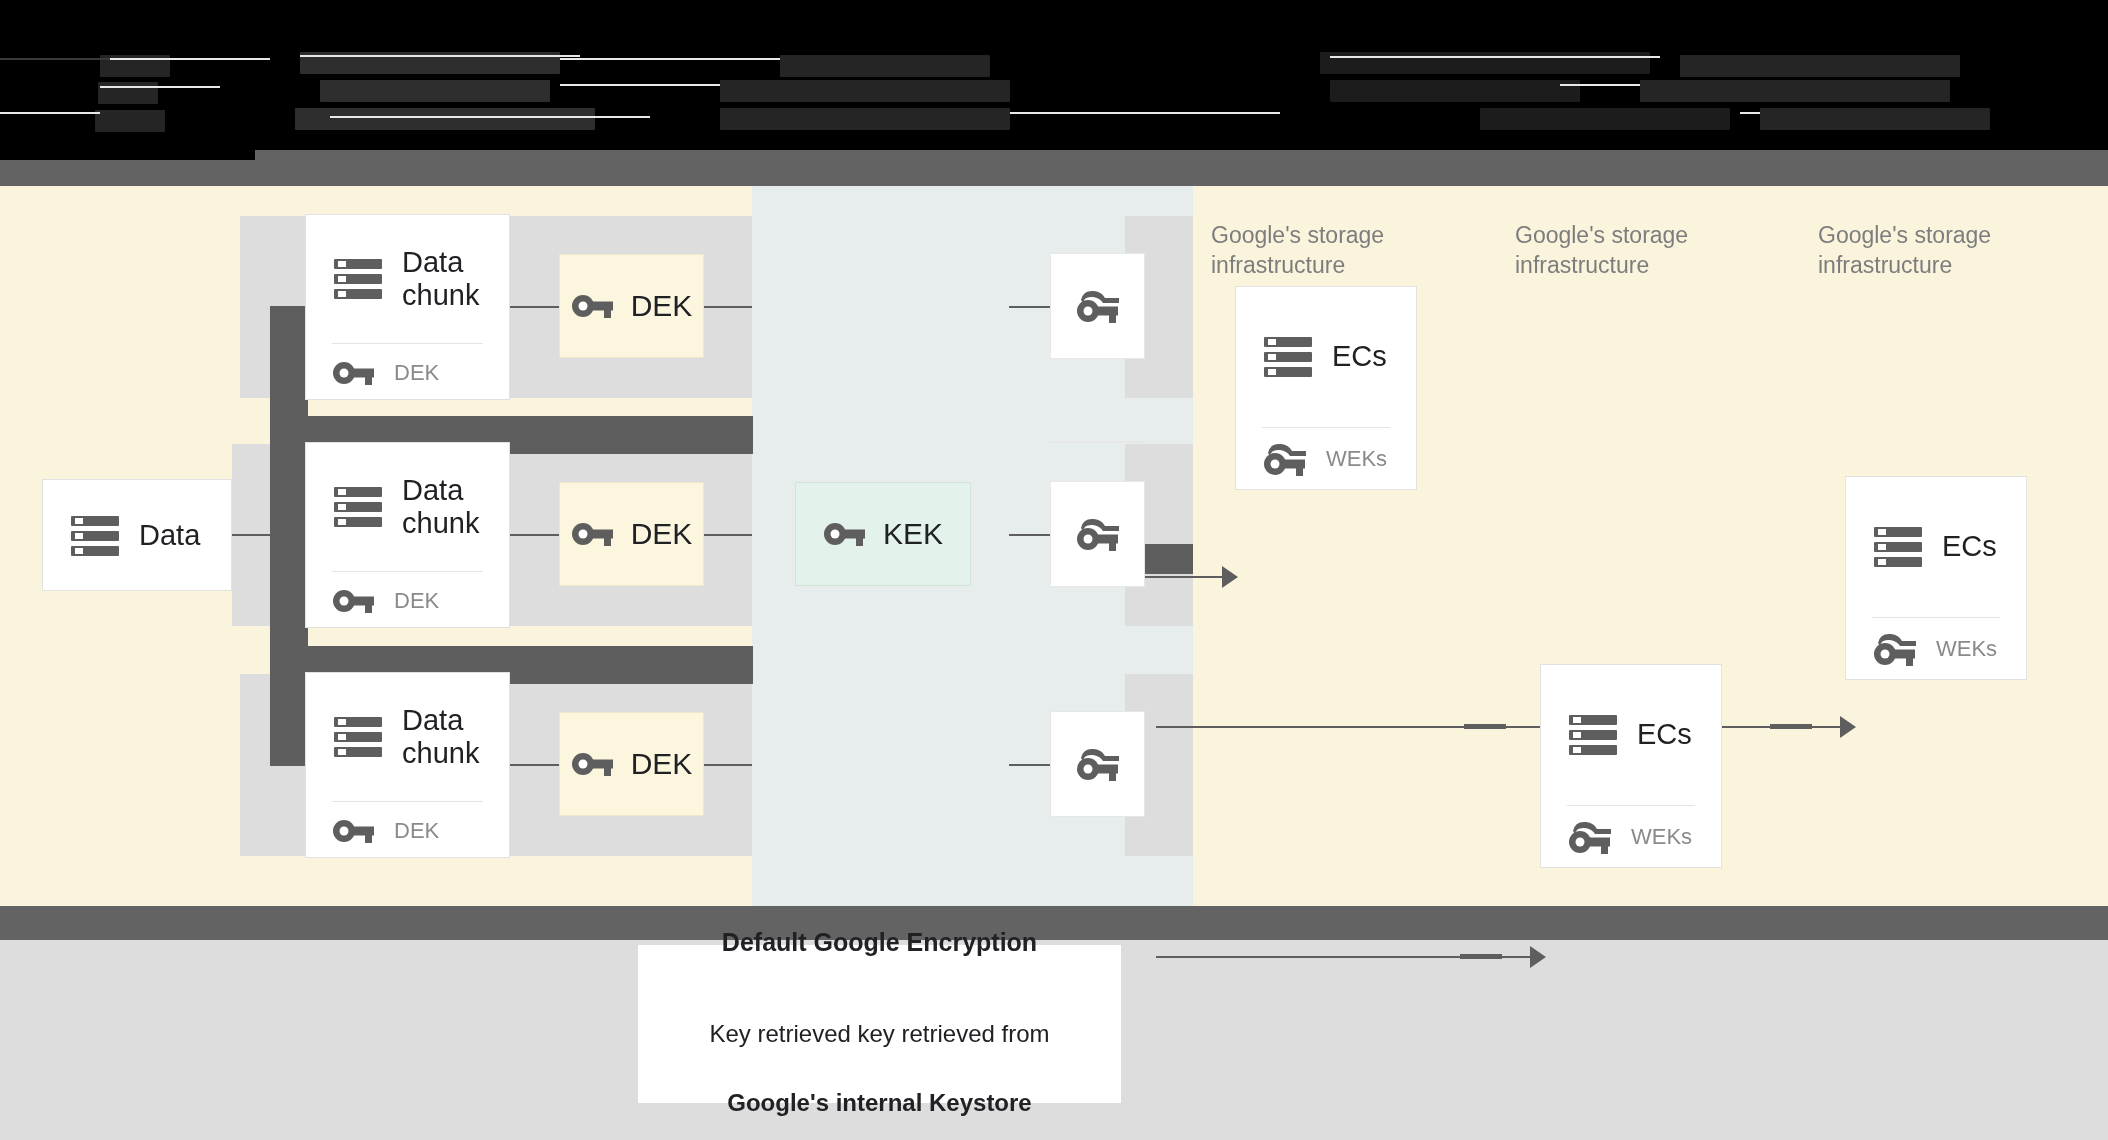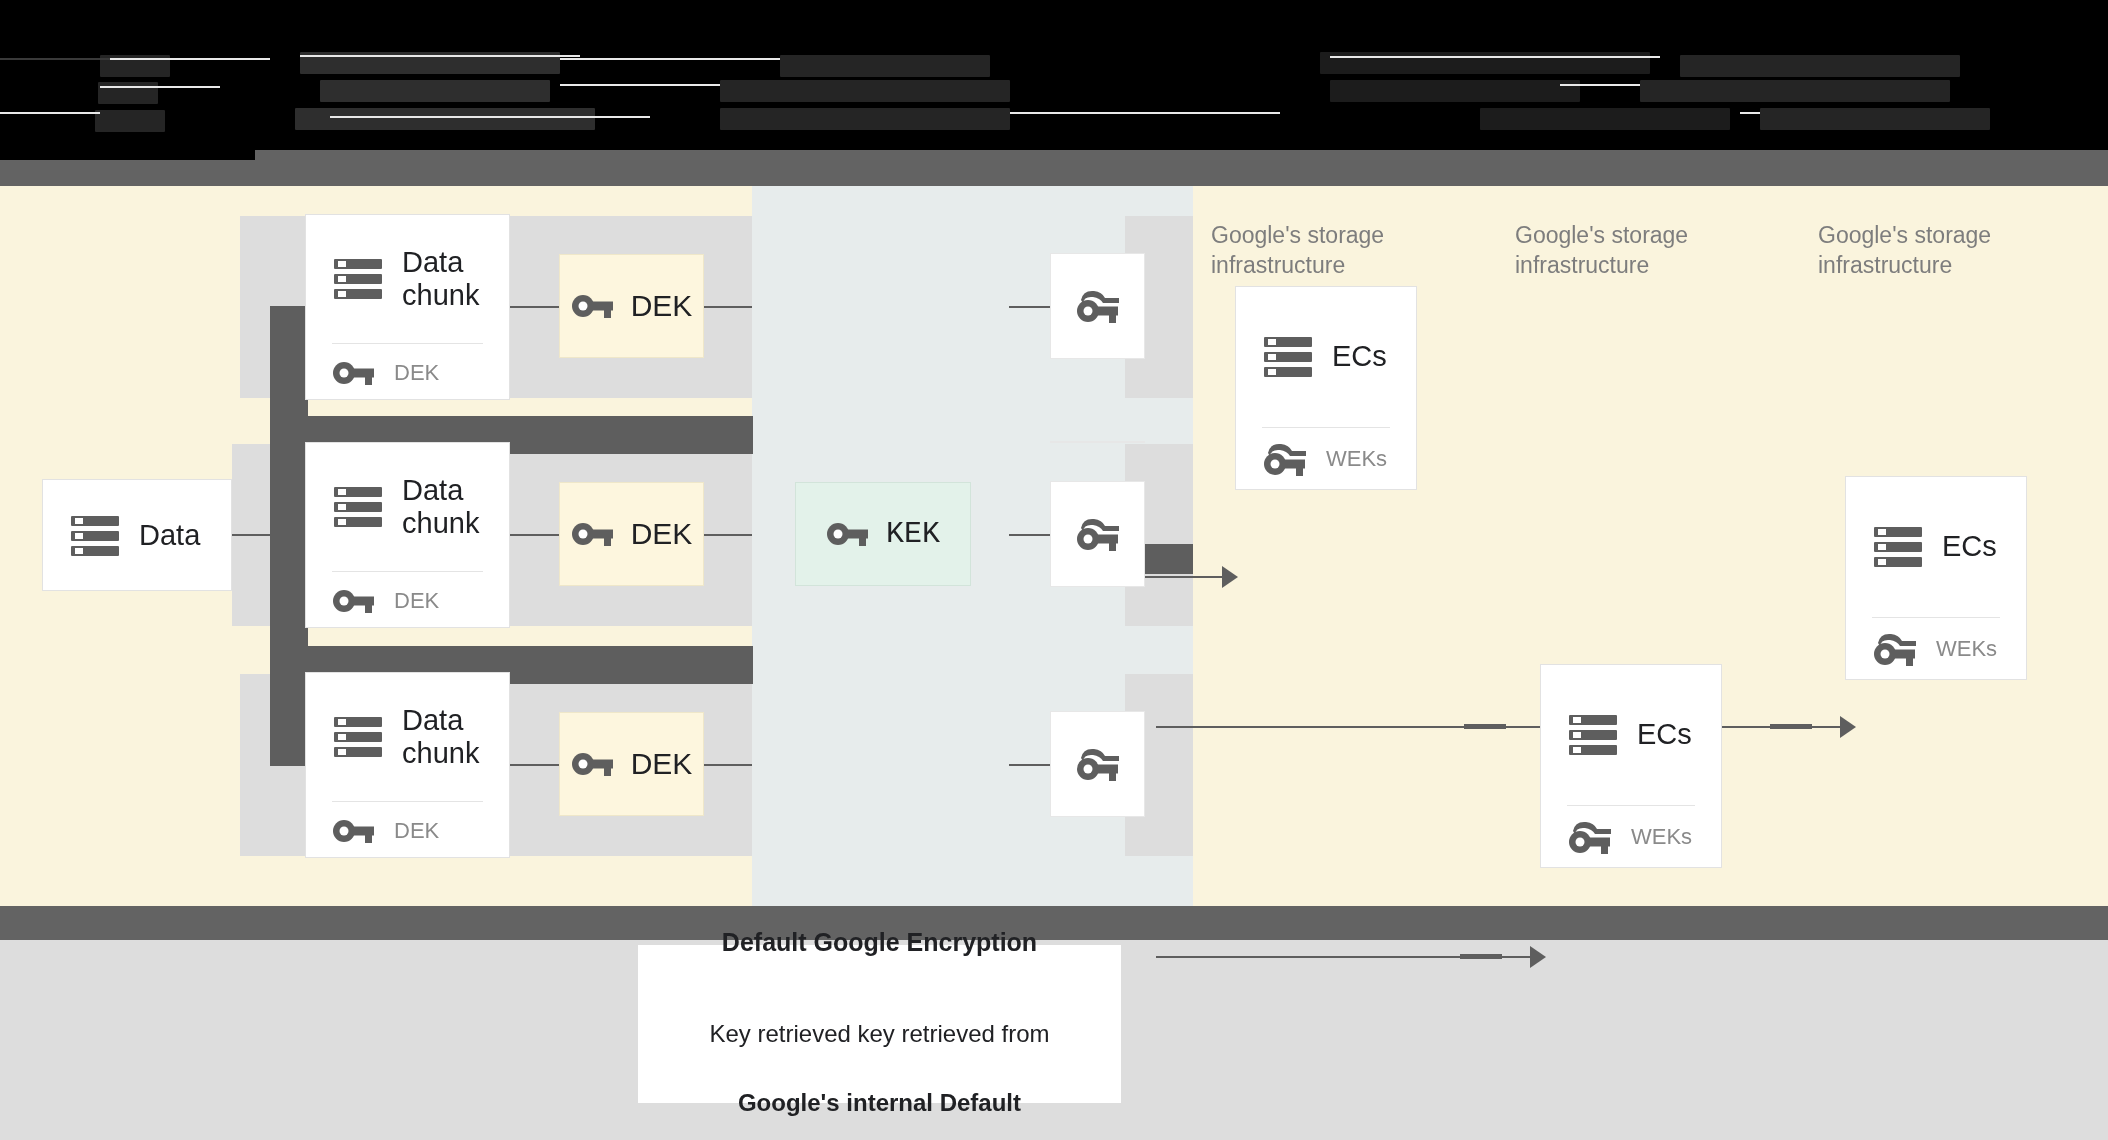--- a/index.html
+++ b/index.html
@@ -371,21 +371,21 @@
           <rect x="33" y="21" width="7" height="8" fill="#5E5E5E"></rect>
         </svg>
       </span>
       <span class="lbl">DEK</span>
     </div>
 
     <div class="conn" style="left:704px;top:120px;width:48px;"></div>
     <div class="conn" style="left:704px;top:348px;width:48px;"></div>
     <div class="conn" style="left:704px;top:578px;width:48px;"></div>
 
-    <div class="kekbox" style="left:795px;top:296px;width:176px;height:104px;font-family:Liberation Mono, monospace;">
+    <div class="kekbox" style="left:795px;top:296px;width:176px;height:104px;">
       <span class="keyi">
         <svg viewBox="0 0 44 34" class="keyi">
           <circle cx="12" cy="17" r="11" fill="#5E5E5E"></circle>
           <circle cx="12" cy="17" r="4.5" fill="#fff"></circle>
           <rect x="18" y="12.5" width="24" height="9" fill="#5E5E5E"></rect>
           <rect x="33" y="21" width="7" height="8" fill="#5E5E5E"></rect>
         </svg>
       </span>
       <span class="lbl">KEK</span>
     </div>
@@ -541,17 +541,17 @@
 
   </div>
 
   <div class="botbar"></div>
   <div class="botarea"></div>
 
   <div class="caption">
     <div class="c-title">Default Google Encryption</div>
     <div class="c-body">
       <span>Key retrieved key retrieved from</span><br>
-      <b>Google's internal Default</b>
+      <b>Google's internal Keystore</b>
     </div>
   </div>
 
 </div>
 
 </body></html>

